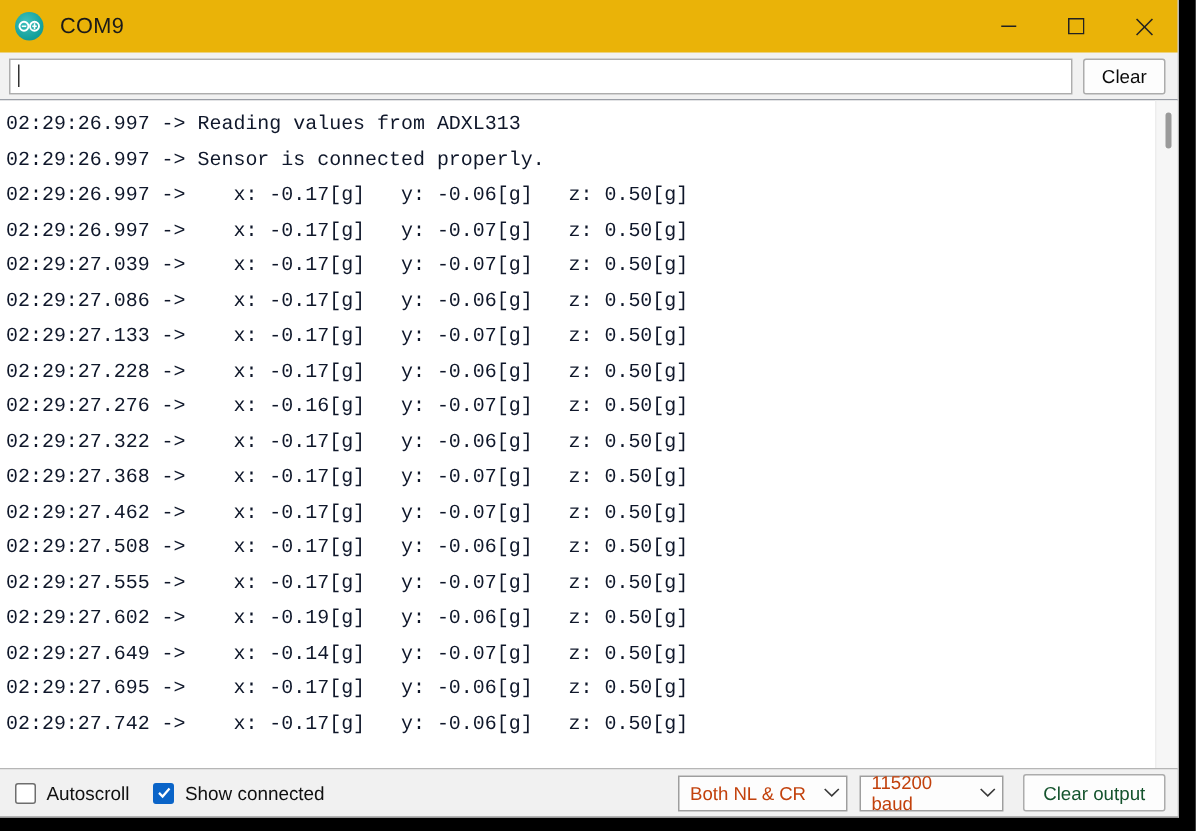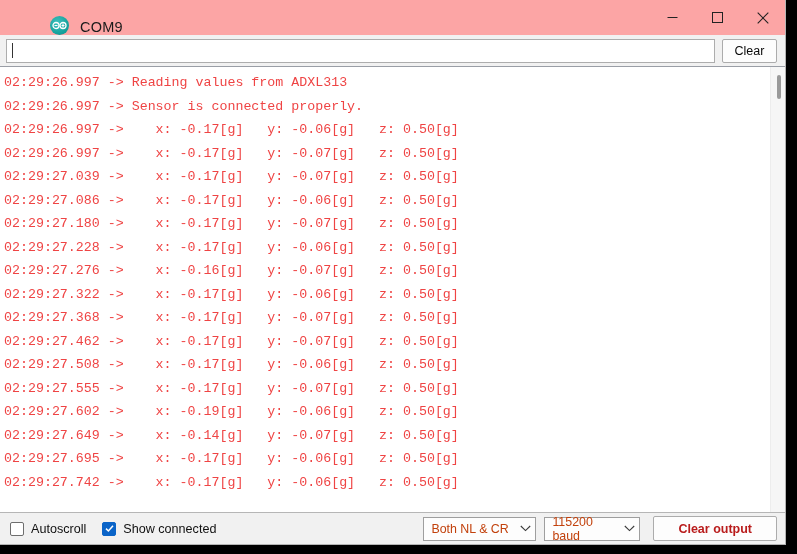--- a/index.html
+++ b/index.html
@@ -19,25 +19,24 @@
     display: flex;
     flex-direction: column;
     border-right: 1px solid #b4b4b4;
     border-bottom: 1px solid #b4b4b4;
   }
 
   
   #titlebar {
     height: 35px;
     flex: 0 0 35px;
-    background: #fca5a5;
-    display: flex;
-    align-items: flex-end;
+    background: #eab308;
+    display: flex;
+    align-items: center;
     position: relative;
-    padding-left: 40px;
   }
   #app-icon {
     width: 19px; height: 19px;
     margin-left: 10px;
     border-radius: 50%;
     background: radial-gradient(circle at 40% 35%, #3fc1bd 0%, #14a19c 65%, #0e8d8a 100%);
     display: flex; align-items: center; justify-content: center;
     flex: 0 0 19px;
   }
   #app-icon svg { display: block; }
@@ -115,21 +114,21 @@
   }
   #console {
     flex: 1 1 auto;
     padding: 4px 0 0 4px;
     overflow: hidden;
   }
   .line {
     font-family: "Liberation Mono", "DejaVu Sans Mono", monospace;
     font-size: 13.3px;
     line-height: 23.5px;
-    color: #ef4444;
+    color: #0f172a;
     white-space: pre;
     letter-spacing: 0px;
   }
   #scrollbar {
     flex: 0 0 15px;
     background: #f6f6f6;
     border-left: 1px solid #ededed;
     position: relative;
   }
   #scroll-thumb {
@@ -199,24 +198,23 @@
   #combo-baud .combo-value { flex: 1 1 auto; }
 
   #clear-output {
     height: 25px;
     min-width: 95px;
     margin-left: 13px;
     background: #fdfdfd;
     border: 1px solid #acacac;
     border-radius: 2px;
     font-size: 12.5px;
-    color: #b91c1c;
-    display: flex; align-items: center; justify-content: center;
-    padding: 0 24px;
-    font-weight: bold;
+    color: #14532d;
+    display: flex; align-items: center; justify-content: center;
+    padding: 0 12px;
   }
 </style>
 </head>
 <body>
 
 <div id="window">
 
   <div id="titlebar">
     <div id="app-icon">
       <svg width="15" height="9" viewBox="0 0 30 18" aria-hidden="true">
@@ -262,21 +260,21 @@
   <div id="divider-top"></div>
 
   <div id="console-wrap">
     <div id="console">
         <div class="line">02:29:26.997 -&gt; Reading values from ADXL313</div>
         <div class="line">02:29:26.997 -&gt; Sensor is connected properly.</div>
         <div class="line">02:29:26.997 -&gt;    x: -0.17[g]   y: -0.06[g]   z: 0.50[g]</div>
         <div class="line">02:29:26.997 -&gt;    x: -0.17[g]   y: -0.07[g]   z: 0.50[g]</div>
         <div class="line">02:29:27.039 -&gt;    x: -0.17[g]   y: -0.07[g]   z: 0.50[g]</div>
         <div class="line">02:29:27.086 -&gt;    x: -0.17[g]   y: -0.06[g]   z: 0.50[g]</div>
-        <div class="line">02:29:27.180 -&gt;    x: -0.17[g]   y: -0.07[g]   z: 0.50[g]</div>
+        <div class="line">02:29:27.133 -&gt;    x: -0.17[g]   y: -0.07[g]   z: 0.50[g]</div>
         <div class="line">02:29:27.228 -&gt;    x: -0.17[g]   y: -0.06[g]   z: 0.50[g]</div>
         <div class="line">02:29:27.276 -&gt;    x: -0.16[g]   y: -0.07[g]   z: 0.50[g]</div>
         <div class="line">02:29:27.322 -&gt;    x: -0.17[g]   y: -0.06[g]   z: 0.50[g]</div>
         <div class="line">02:29:27.368 -&gt;    x: -0.17[g]   y: -0.07[g]   z: 0.50[g]</div>
         <div class="line">02:29:27.462 -&gt;    x: -0.17[g]   y: -0.07[g]   z: 0.50[g]</div>
         <div class="line">02:29:27.508 -&gt;    x: -0.17[g]   y: -0.06[g]   z: 0.50[g]</div>
         <div class="line">02:29:27.555 -&gt;    x: -0.17[g]   y: -0.07[g]   z: 0.50[g]</div>
         <div class="line">02:29:27.602 -&gt;    x: -0.19[g]   y: -0.06[g]   z: 0.50[g]</div>
         <div class="line">02:29:27.649 -&gt;    x: -0.14[g]   y: -0.07[g]   z: 0.50[g]</div>
         <div class="line">02:29:27.695 -&gt;    x: -0.17[g]   y: -0.06[g]   z: 0.50[g]</div>

